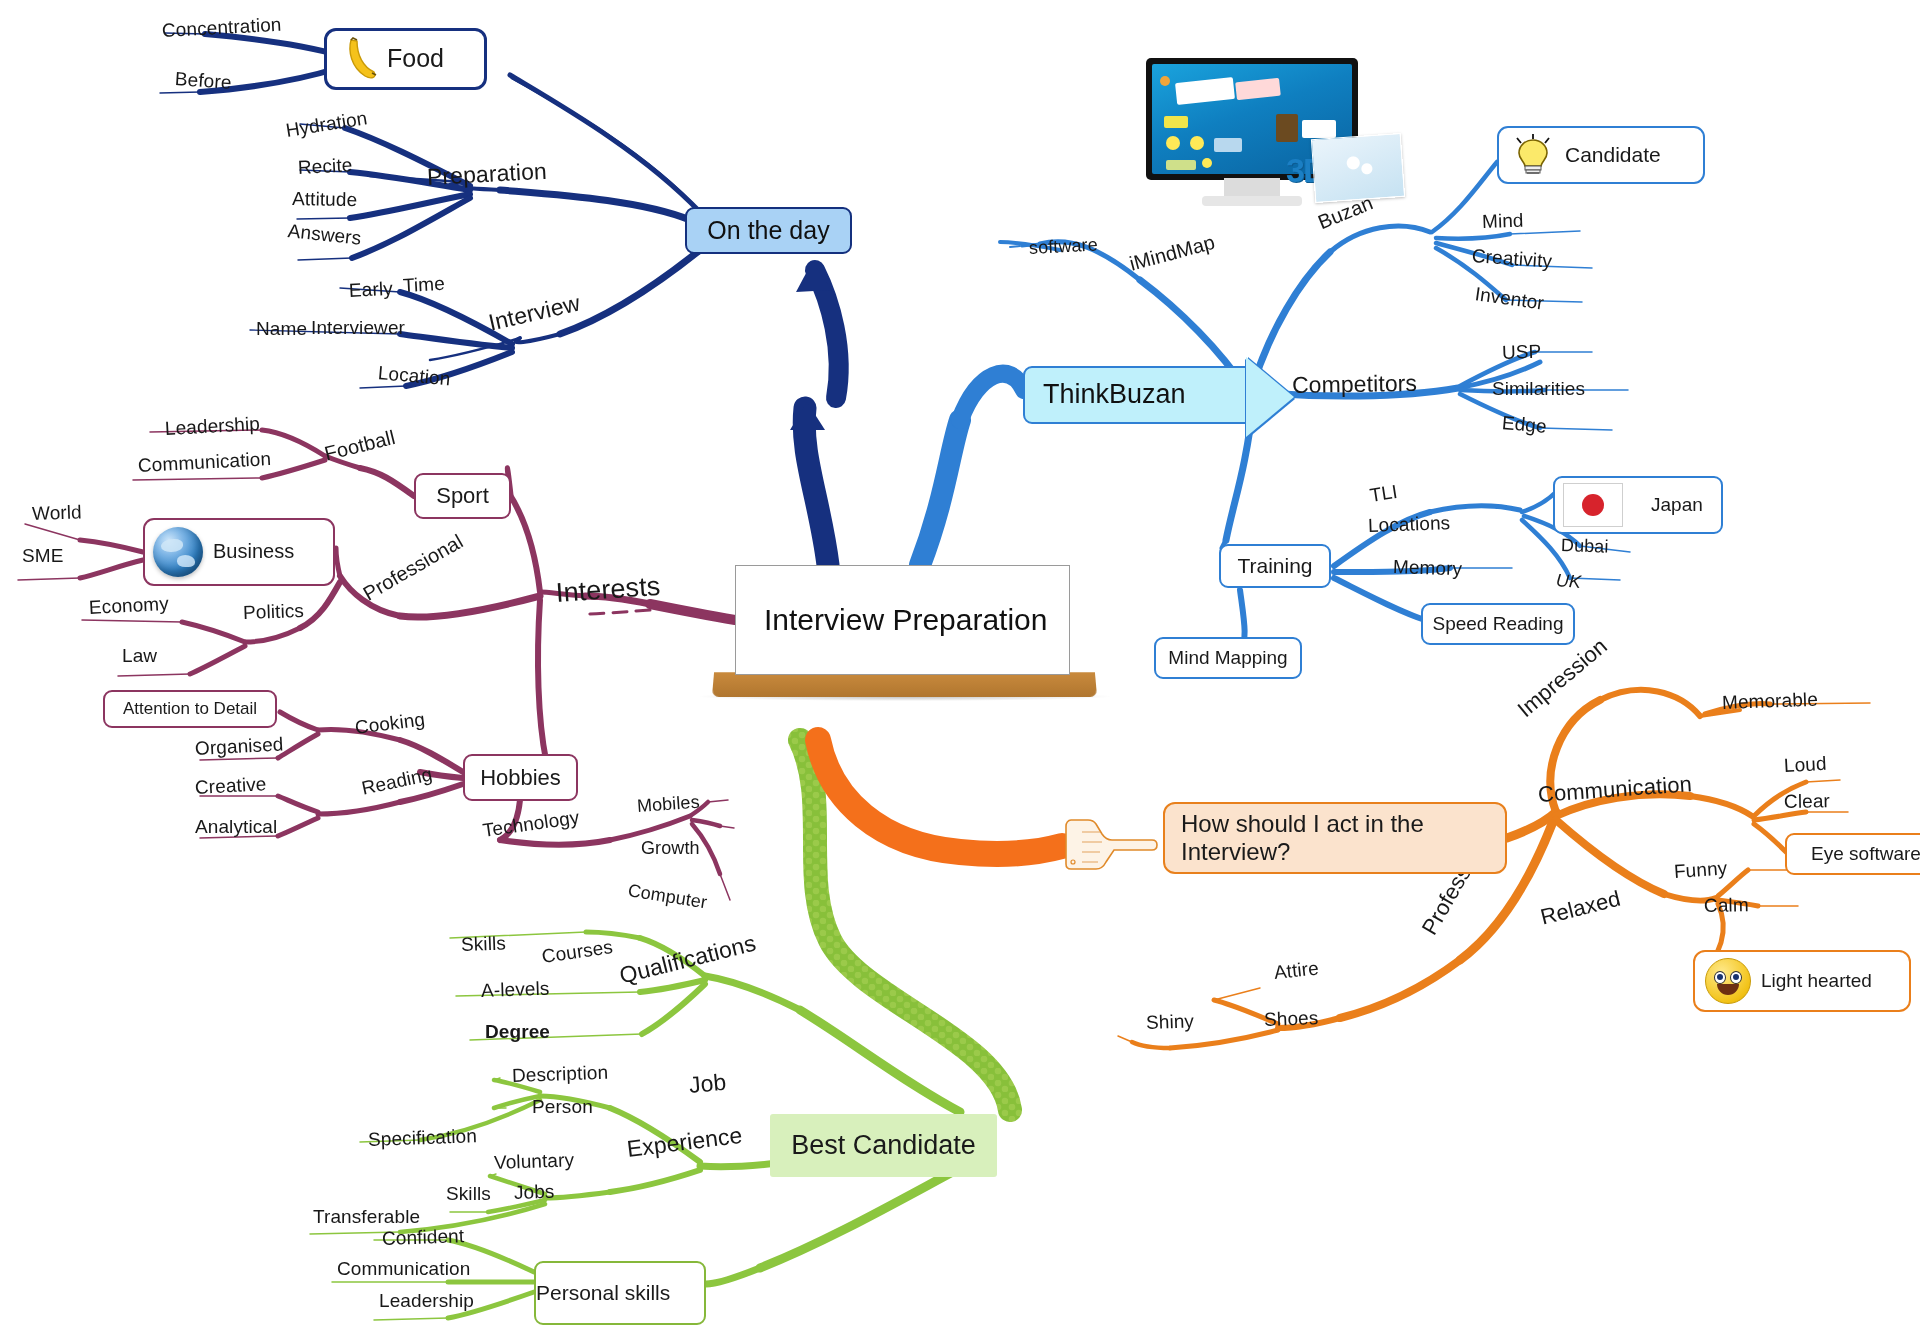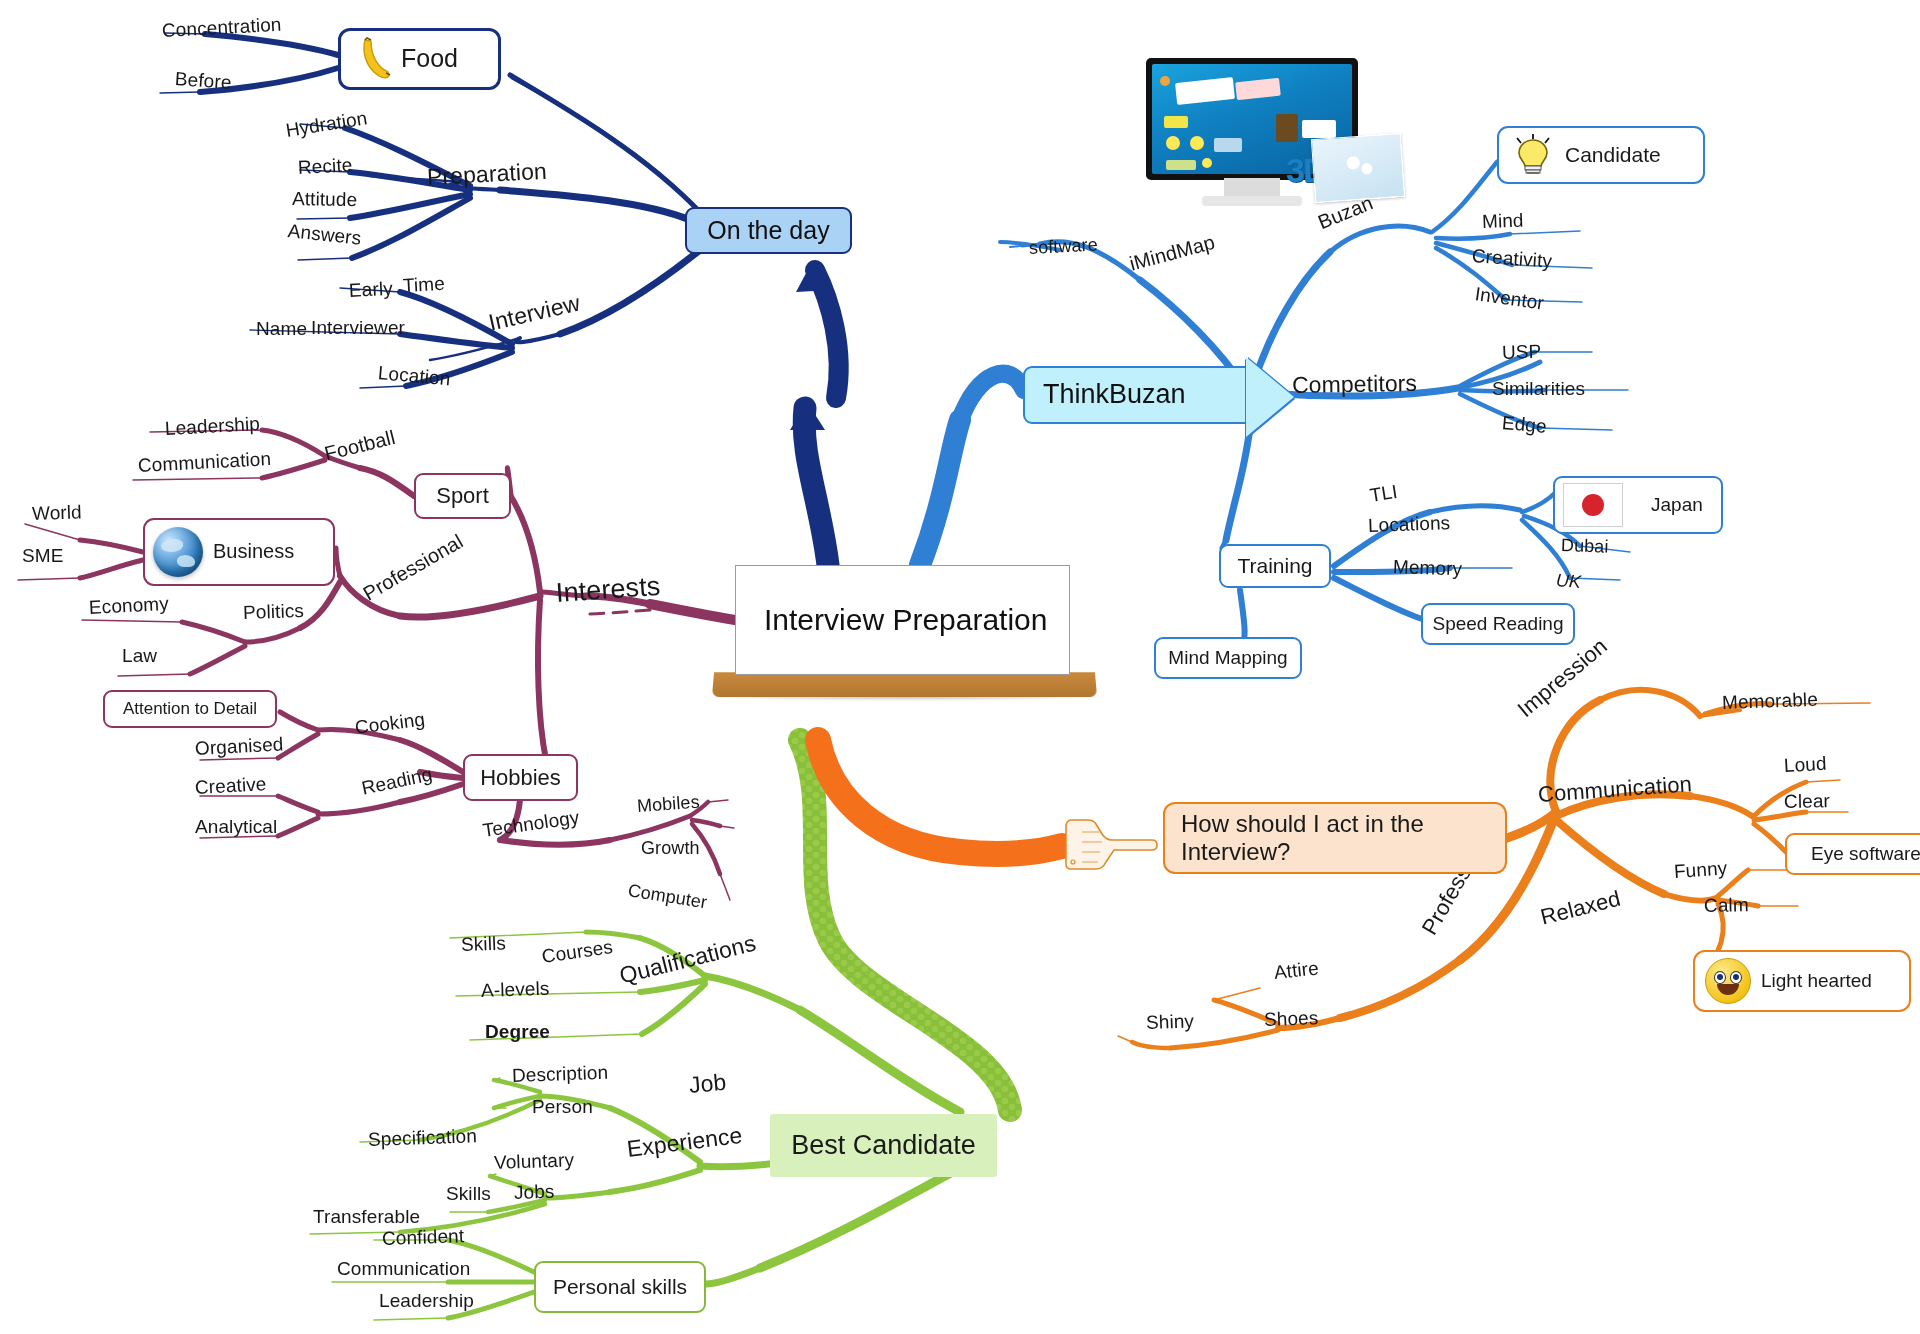--- a/index.html
+++ b/index.html
@@ -65,21 +65,21 @@
     z-index:4;
   }
 
   
   .n-ontheday{
     left:685px;top:207px;width:167px;height:47px;
     background:#a9d2f5;border:2.5px solid #14307e;border-radius:9px;
     font-size:25px;color:#101010;justify-content:center;z-index:6;
   }
   .n-food{
-    left:338px;top:28px;width:163px;height:62px;
+    left:324px;top:28px;width:163px;height:62px;
     border:3px solid #16307f;border-radius:12px;
     padding-left:12px;font-size:25px;z-index:6;text-align:right;
   }
 
   
   .n-thinkbuzan{
     left:1023px;top:366px;width:225px;height:58px;
     background:#bff0fb;border:2.5px solid #2f7fd4;
     border-radius:9px 0 0 9px;
     font-size:27px;color:#111;justify-content:flex-start;padding-left:18px;z-index:6;
@@ -141,23 +141,23 @@
   }
 
   
   .n-bestcandidate{
     left:770px;top:1114px;width:227px;height:63px;
     background:#d8f0bc;border:none;
     font-size:27px;justify-content:center;z-index:6;
     border-radius:3px;
   }
   .n-personalskills{
-    left:534px;top:1261px;width:172px;height:52px;
+    left:534px;top:1261px;width:172px;height:64px;
     border:2.5px solid #86b83a;border-radius:9px;
-    font-size:21px;justify-content:center;z-index:6;
+    font-size:21px;justify-content:flex-start;z-index:6;
   }
 
   
   .n-howact{
     left:1163px;top:802px;width:344px;height:72px;
     background:#fbe3cd;border:2.5px solid #e8801c;border-radius:12px;
     font-size:24px;white-space:normal;line-height:1.18;
     padding-left:16px;padding-right:10px;z-index:6;
   }
   .n-eyecontact{

